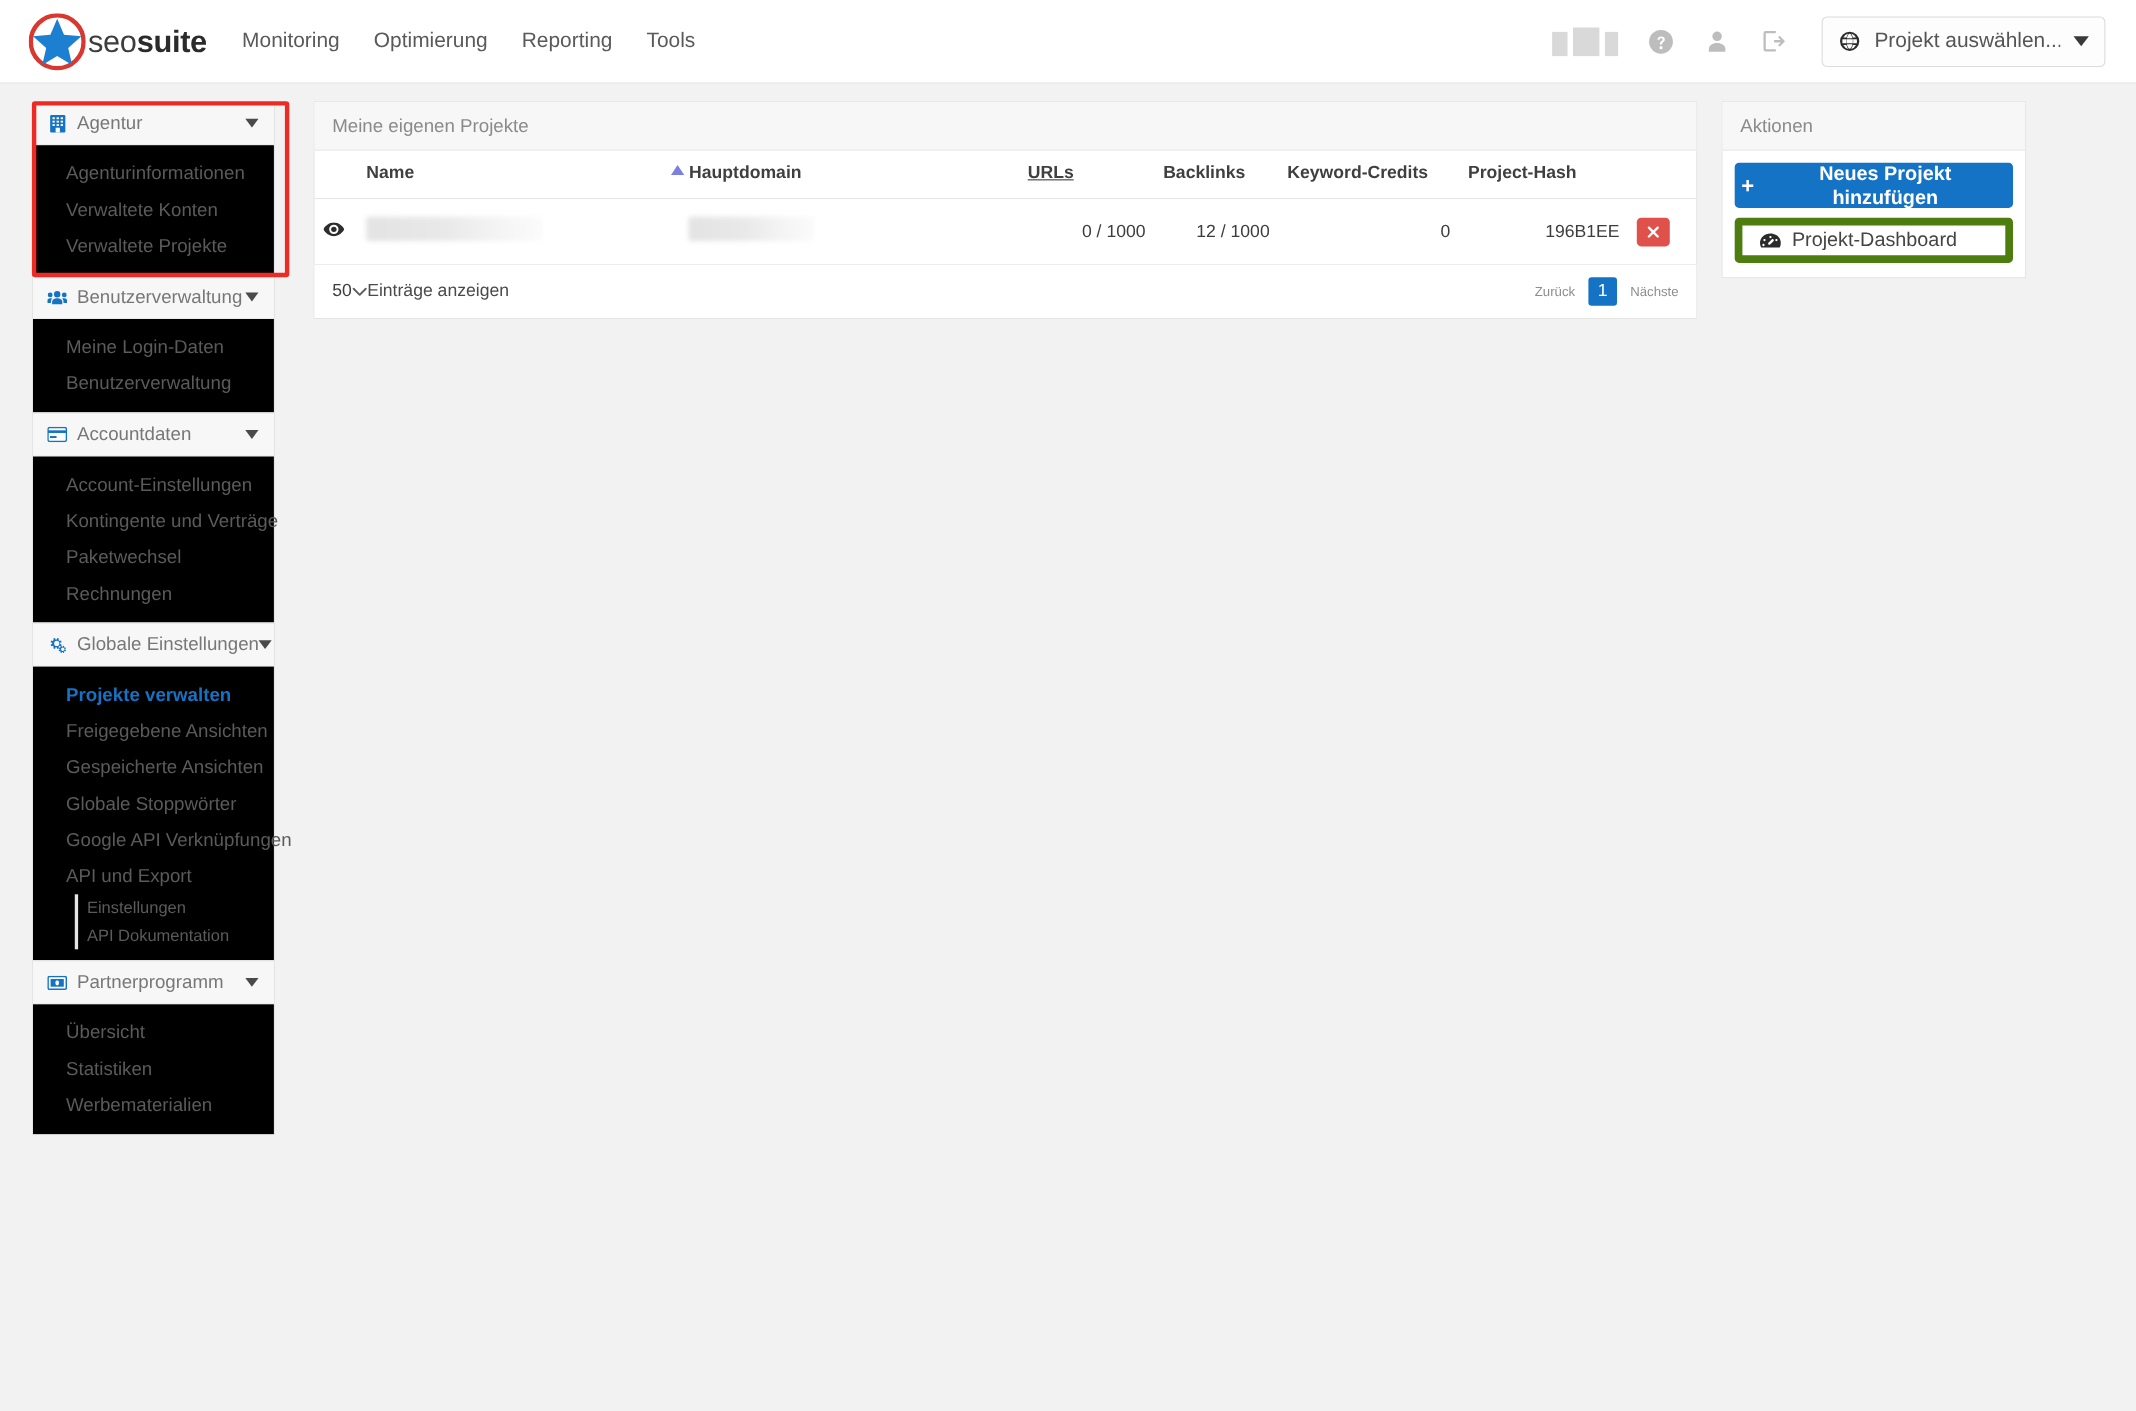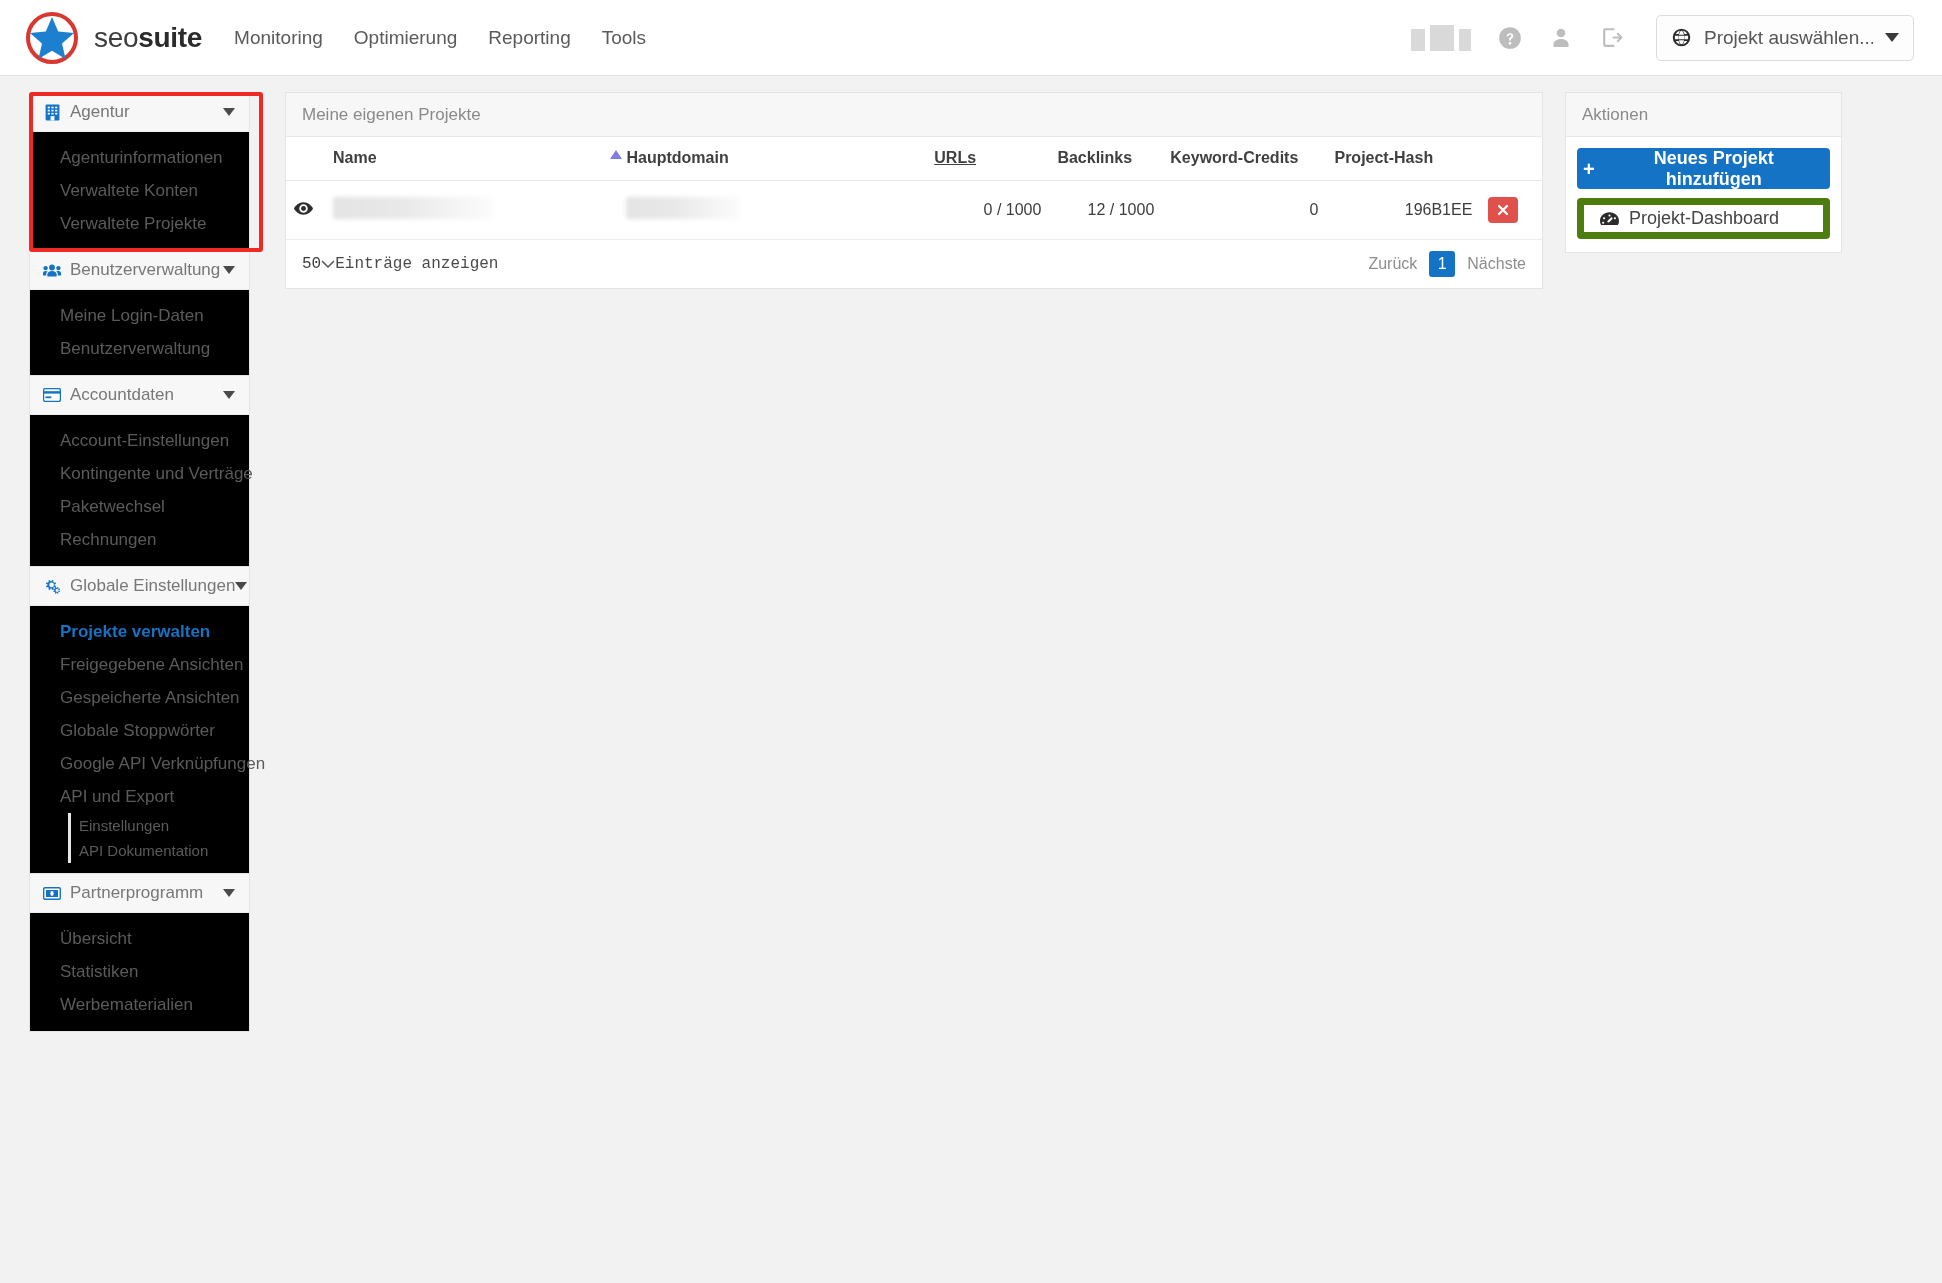--- a/index.html
+++ b/index.html
@@ -15,21 +15,21 @@
   
   .topbar {
     position: relative;
     height: 76px;
     background: #ffffff;
     border-bottom: 1px solid #e2e2e2;
     display: flex;
     align-items: center;
     padding: 0 22px;
   }
-  .brand { display: flex; align-items: center; gap: 16px; margin-left: 4px; }
+  .brand { display: flex; align-items: center; gap: 2px; margin-left: 4px; }
   .logo-star { width: 52px; height: 52px; flex: 0 0 52px; display:block; }
   .brand-text {
     font-size: 28px; color: #3d3d3d; letter-spacing: -0.3px;
     font-weight: 400;
   }
   .brand-text b { font-weight: 700; color: #2b2b2b; }
 
   .mainnav { display: flex; align-items: center; gap: 27px; margin-left: 30px; }
   .mainnav a {
     color: #5a5a5a; text-decoration: none; font-size: 19px;
@@ -170,25 +170,25 @@
     display: inline-flex; align-items: center; justify-content: center;
     width: 30px; height: 26px; border-radius: 4px;
     background: #e0514b; color: #fff; font-size: 15px; font-weight: 700;
     border: none; cursor: pointer; line-height: 1;
   }
 
   .panel-foot {
     display: flex; align-items: center; height: 48px;
     padding: 0 16px; background: #fff;
   }
-  .perpage { display: flex; align-items: center; gap: 0; font-size: 16px; color: #4a4a4a; font-family: Liberation Mono, monospace; }
+  .perpage { display: flex; align-items: center; gap: 0; font-size: 16px; color: #4a4a4a; }
   .perpage .pnum { font-size: 16px; color: #3d3d3d; }
   .chev-dn { color: #5c5c5c; display: inline-flex; }
   .pager { margin-left: auto; display: flex; align-items: center; gap: 12px; }
-  .pager a { font-size: 16px; color: #8d8d8d; text-decoration: none; }
+  .pager a { font-size: 12px; color: #8d8d8d; text-decoration: none; }
   .pager .cur {
     background: #1473c4; color: #fff; min-width: 26px; height: 26px;
     display: inline-flex; align-items: center; justify-content: center;
     border-radius: 3px; font-size: 16px;
   }
 
   
   .rightcol { width: 277px; flex: 0 0 277px; margin-left: 22px; }
   .rp { background: #fff; border: 1px solid #e4e4e4; }
   .rp-head {

